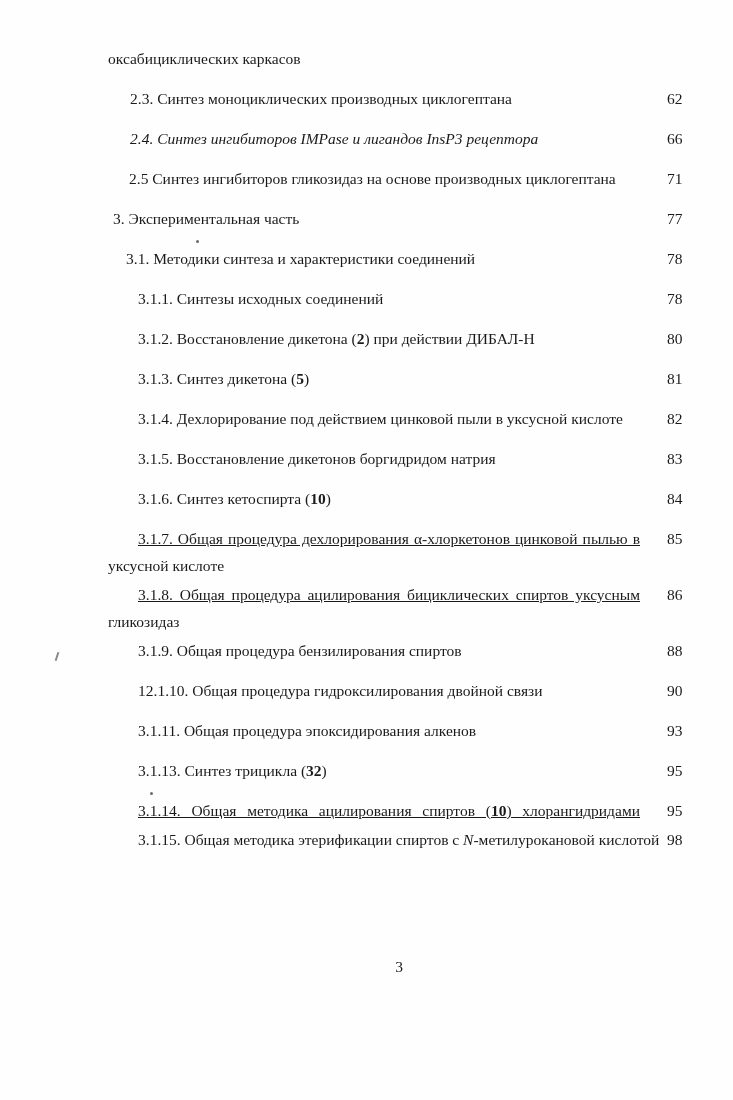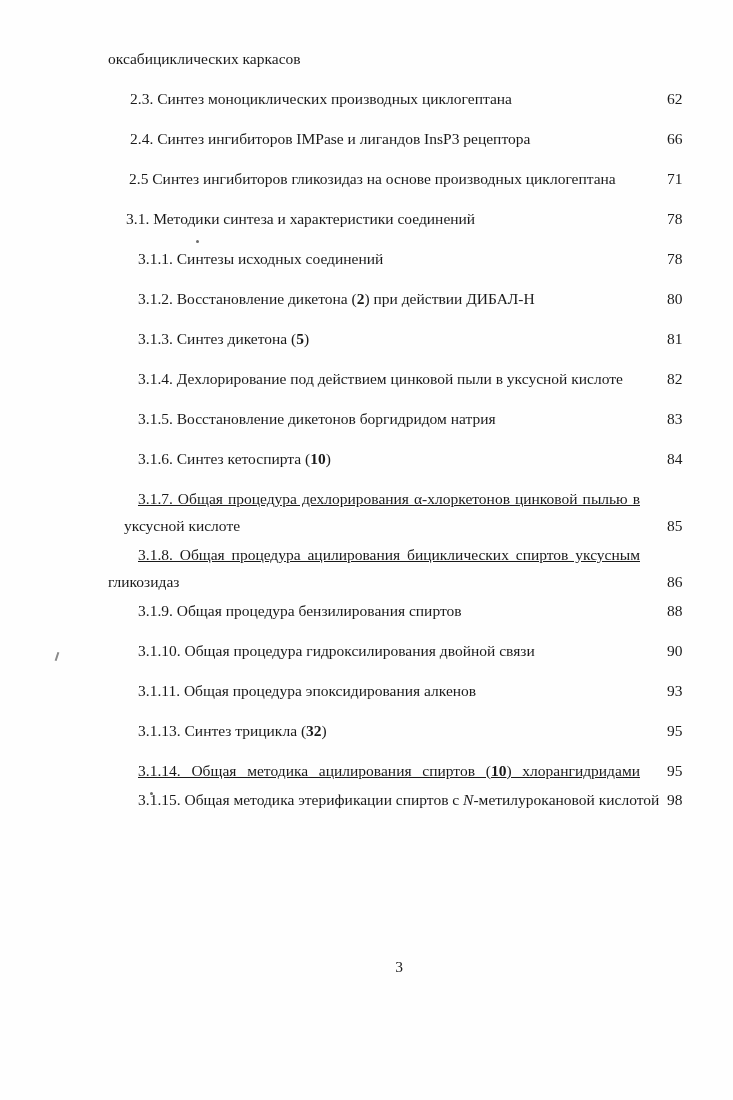--- a/index.html
+++ b/index.html
@@ -22,21 +22,21 @@
   }
   .toc {
     position: absolute;
     top: 45px;
     left: 108px;
     width: 582px;
     font-size: 15.5px;
   }
   .toc-row {
     display: flex;
-    align-items: flex-end;
+    align-items: flex-start;
     line-height: 27px;
     margin-bottom: 13px;
   }
   .toc-row.multi {
     margin-bottom: 2px;
   }
   .entry-lines {
     flex: 0 0 532px;
     width: 532px;
   }
@@ -87,32 +87,38 @@
         <div class="page-num"></div>
       </div>
       <div class="toc-row">
         <div class="entry-lines">
           <div class="line" style="padding-left: 22px;">2.3. Синтез моноциклических производных циклогептана</div>
         </div>
         <div class="page-num">62</div>
       </div>
       <div class="toc-row">
         <div class="entry-lines">
-          <div class="line" style="padding-left: 22px;">2.4. Синтез ингибиторов IMPase и лигандов InsP3 рецептора</div>
+          <div class="line" style="padding-left: 22px; font-style: italic;">2.4. Синтез ингибиторов IMPase и лигандов InsP3 рецептора</div>
         </div>
         <div class="page-num">66</div>
       </div>
       <div class="toc-row">
         <div class="entry-lines">
           <div class="line" style="padding-left: 21px;">2.5 Синтез ингибиторов гликозидаз на основе производных циклогептана</div>
         </div>
         <div class="page-num">71</div>
       </div>
       <div class="toc-row">
         <div class="entry-lines">
+          <div class="line" style="padding-left: 5px;">3. Экспериментальная часть</div>
+        </div>
+        <div class="page-num">77</div>
+      </div>
+      <div class="toc-row">
+        <div class="entry-lines">
           <div class="line" style="padding-left: 18px;">3.1. Методики синтеза и характеристики соединений</div>
         </div>
         <div class="page-num">78</div>
       </div>
       <div class="toc-row">
         <div class="entry-lines">
           <div class="line" style="padding-left: 30px;">3.1.1. Синтезы исходных соединений</div>
         </div>
         <div class="page-num">78</div>
       </div>
@@ -142,40 +148,40 @@
       </div>
       <div class="toc-row">
         <div class="entry-lines">
           <div class="line" style="padding-left: 30px;">3.1.6. Синтез кетоспирта (<b>10</b>)</div>
         </div>
         <div class="page-num">84</div>
       </div>
       <div class="toc-row multi">
         <div class="entry-lines">
           <div class="line just" style="padding-left: 30px;">3.1.7. Общая процедура дехлорирования α-хлоркетонов цинковой пылью в</div>
-          <div class="line" style="padding-left: 0px; margin-left: 16px;">уксусной кислоте</div>
+          <div class="line" style="padding-left: 0px;">уксусной кислоте</div>
         </div>
         <div class="page-num">85</div>
       </div>
       <div class="toc-row multi">
         <div class="entry-lines">
           <div class="line just" style="padding-left: 30px;">3.1.8. Общая процедура ацилирования бициклических спиртов уксусным</div>
           <div class="line" style="padding-left: 0px;">гликозидаз</div>
         </div>
         <div class="page-num">86</div>
       </div>
       <div class="toc-row">
         <div class="entry-lines">
           <div class="line" style="padding-left: 30px;">3.1.9. Общая процедура бензилирования спиртов</div>
         </div>
         <div class="page-num">88</div>
       </div>
       <div class="toc-row">
         <div class="entry-lines">
-          <div class="line" style="padding-left: 30px;">3.1.10. Общая процедура гидроксилирования двойной связи</div>
+          <div class="line" style="padding-left: 30px;">12.1.10. Общая процедура гидроксилирования двойной связи</div>
         </div>
         <div class="page-num">90</div>
       </div>
       <div class="toc-row">
         <div class="entry-lines">
           <div class="line" style="padding-left: 30px;">3.1.11. Общая процедура эпоксидирования алкенов</div>
         </div>
         <div class="page-num">93</div>
       </div>
       <div class="toc-row">

